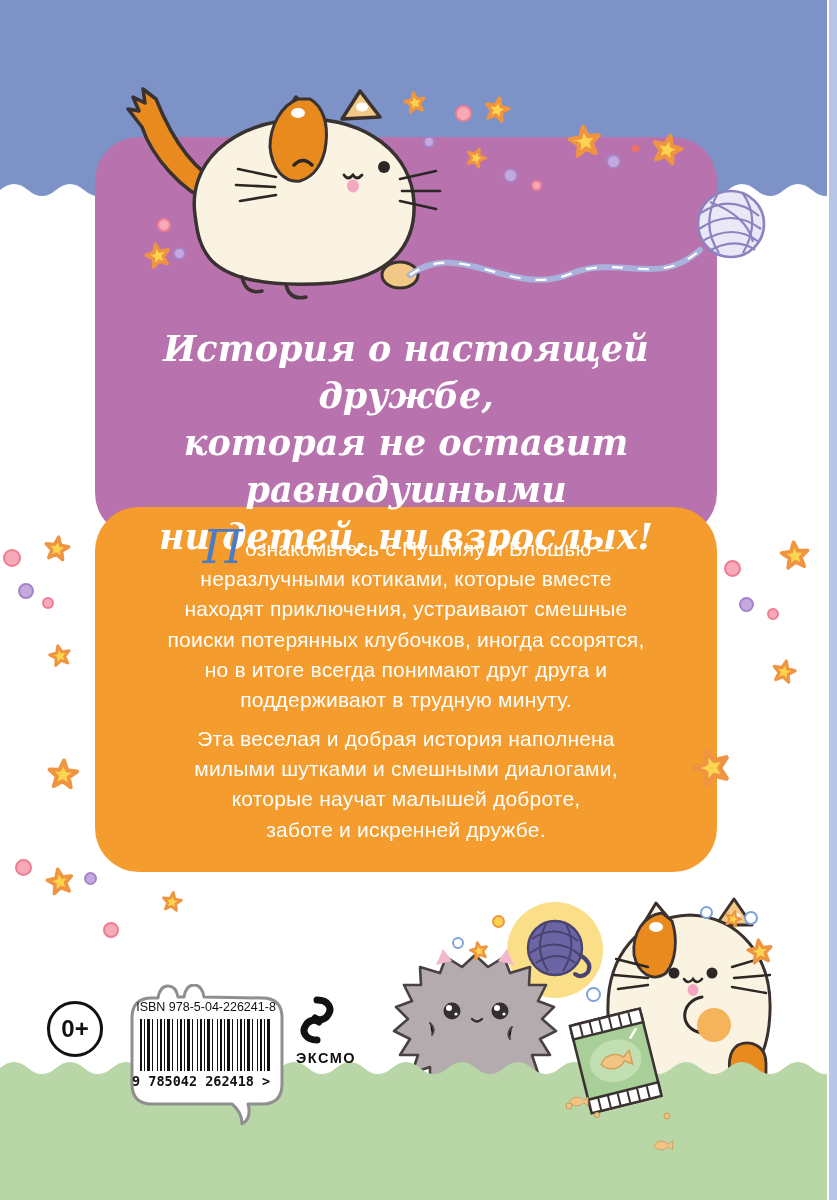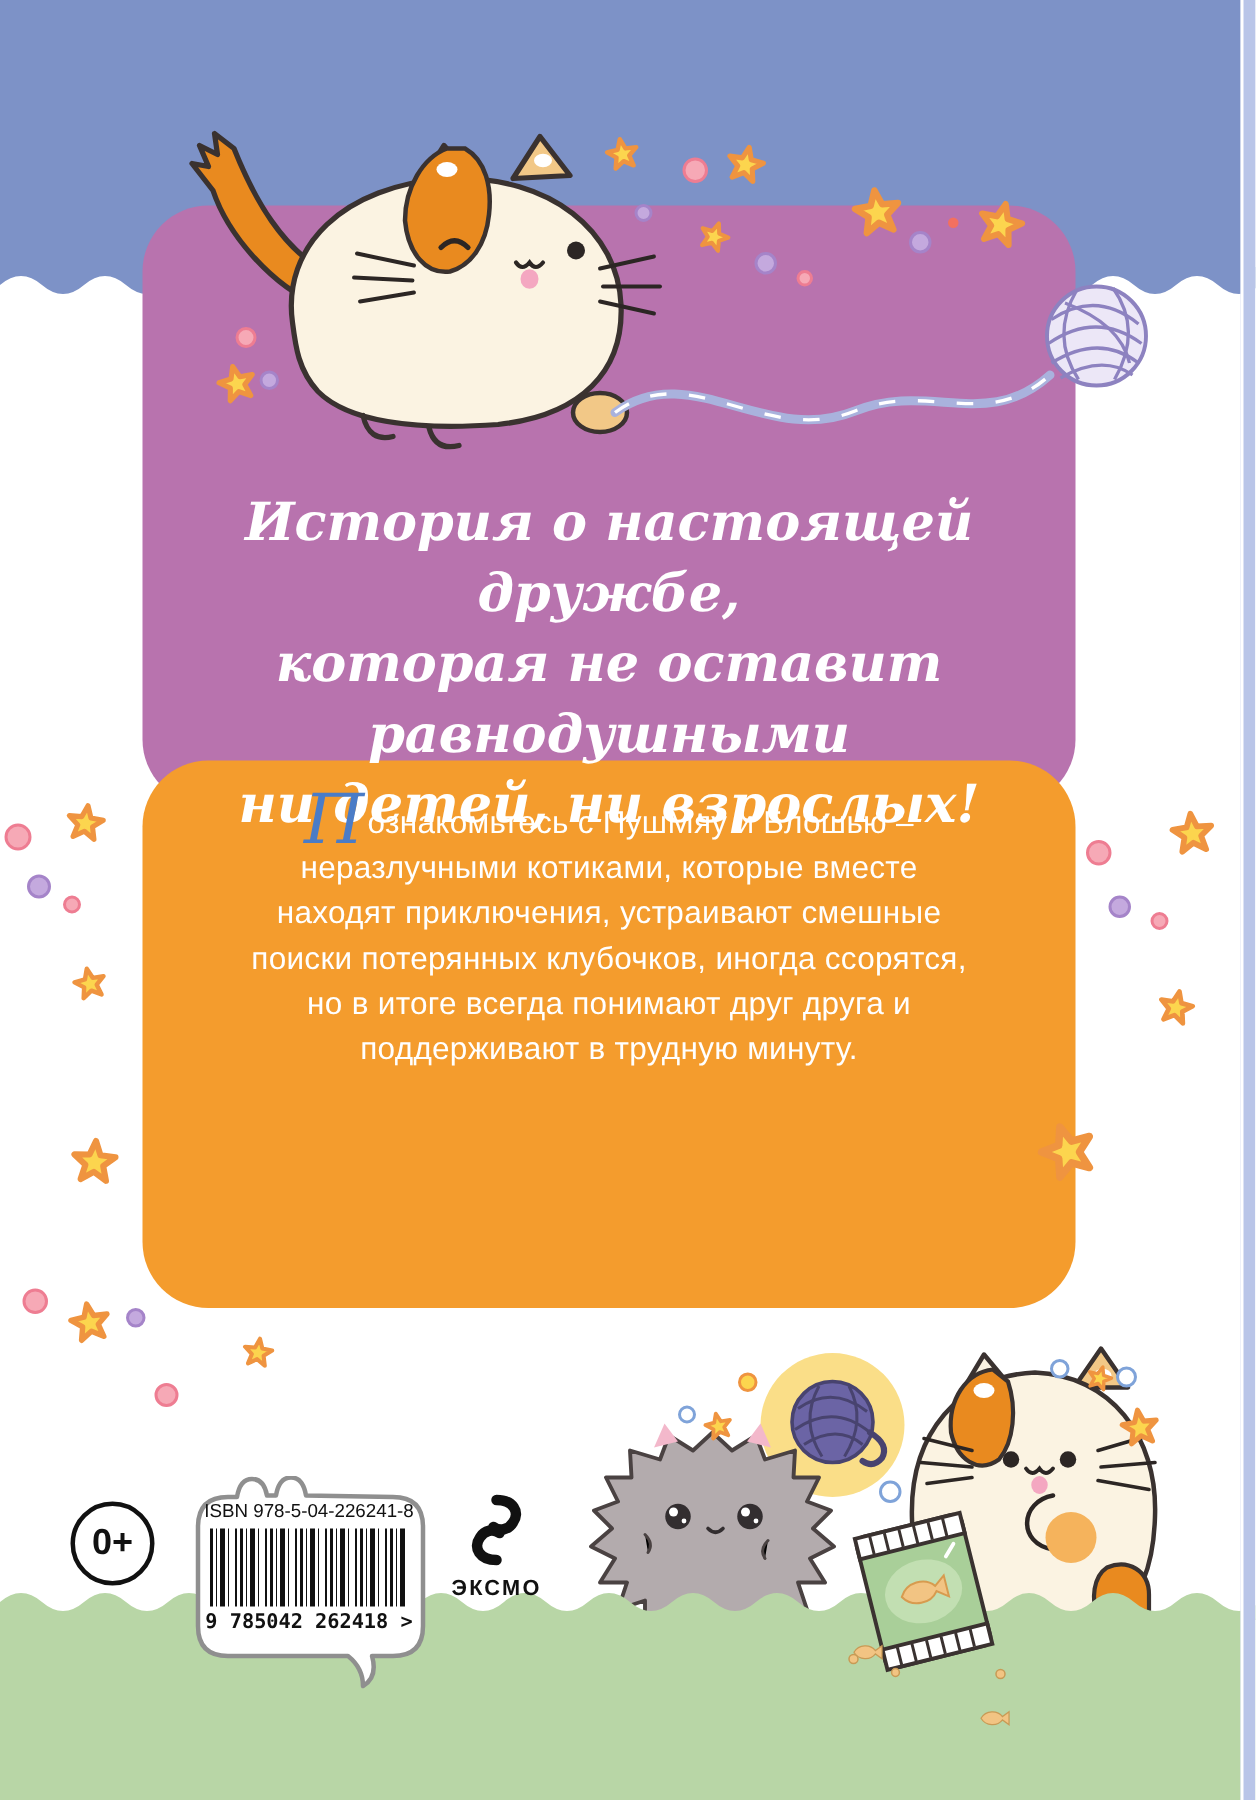--- a/index.html
+++ b/index.html
@@ -48,23 +48,23 @@
   #age-badge{left:47px;top:1001px;width:50px;height:50px;border:3px solid #111;border-radius:50%;
              background:#fff;z-index:8;text-align:center;line-height:50px;
              font-size:24px;font-weight:bold;color:#111;}
   #bubble-svg{left:110px;top:984px;z-index:8;}
   #isbn-text{left:134px;top:1000px;width:144px;z-index:9;text-align:center;
              font-size:12.5px;color:#111;}
   #barcode{left:140px;top:1019px;width:132px;height:52px;z-index:9;
            background:repeating-linear-gradient(90deg,#111 0 2px,#fff 2px 4px,#111 4px 5px,
              #fff 5px 7px,#111 7px 10px,#fff 10px 12px,#111 12px 13px,#fff 13px 17px,
              #111 17px 18px,#fff 18px 20px);}
-  #barcode-digits{left:132px;top:1073px;width:148px;z-index:9;text-align:center;
+  #barcode-digits{left:132px;top:1073px;width:148px;z-index:9;text-align:left;
                   font-family:"DejaVu Sans Mono",monospace;font-size:13.5px;font-weight:bold;color:#111;}
-  #publisher{left:296px;top:996px;width:70px;z-index:8;text-align:center;}
+  #publisher{left:296px;top:996px;width:70px;z-index:8;}
   #publisher-name{font-size:14.5px;font-weight:bold;color:#111;letter-spacing:1.5px;margin-top:2px;}
   #copyright{left:43px;top:1122px;z-index:9;font-size:19px;font-weight:bold;color:#1c1c1c;}
 </style>
 </head>
 <body>
 
 <svg width="0" height="0" style="position:absolute">
     <defs>
   <path id="star5" d="M0,-12 L3.06,-4.21 L11.41,-3.71 L4.95,1.61 L7.05,9.71 L0,5.2 L-7.05,9.71 L-4.95,1.61 L-11.41,-3.71 L-3.06,-4.21 Z"></path>
   <path id="fish" d="M0 0 C6 -10 20 -10 26 -2 L34 -8 L34 8 L26 2 C20 10 6 10 0 0 Z"></path>
@@ -84,20 +84,24 @@
   <div class="abs" id="quote">История о настоящей дружбе,
 которая не оставит равнодушными
 ни детей, ни взрослых!</div>
 
   <div class="abs desc-para" id="para1"><span id="dropcap">П</span><span>ознакомьтесь с ПушМяу и Блошью –
 неразлучными котиками, которые вместе
 находят приключения, устраивают смешные
 поиски потерянных клубочков, иногда ссорятся,
 но в итоге всегда понимают друг друга и
 поддерживают в трудную минуту.</span></div>
+  <div class="abs desc-para" id="para2">Эта веселая и добрая история наполнена
+милыми шутками и смешными диалогами,
+которые научат малышей доброте,
+заботе и искренней дружбе.</div>
 
   <svg class="illu" style="left:100px;top:85px;z-index:4" width="340" height="210" viewBox="0 0 340 210">
     <path d="M112 118 C82 106 52 72 42 42 L28 24 L39 26 L33 12 L45 18 L43 4 L56 14 C68 44 88 84 124 100 Z" fill="#e98a1f" stroke="#3a3230" stroke-width="3.5" stroke-linejoin="round"></path>
     <path d="M176 44 L196 12 L218 38 Z" fill="#fbf3e2" stroke="#3a3230" stroke-width="3.5" stroke-linejoin="round"></path>
     <path d="M242 34 L260 6 L280 32 Z" fill="#f2c887" stroke="#3a3230" stroke-width="3.5" stroke-linejoin="round"></path>
     <path d="M95 130 C88 80 128 38 200 34 C268 32 312 70 314 118 C316 162 288 192 232 198 C176 202 132 196 112 176 C99 162 97 146 95 130 Z" fill="#fbf3e2" stroke="#3a3230" stroke-width="3.5"></path>
     <path d="M170 62 C170 40 182 20 198 14 L210 14 C224 22 228 40 226 58 C224 78 214 92 200 96 C184 98 172 84 170 62 Z" fill="#e98a1f" stroke="#3a3230" stroke-width="3"></path>
     <ellipse cx="198" cy="28" rx="7" ry="5" fill="#fff"></ellipse>
     <ellipse cx="262" cy="22" rx="6" ry="4.5" fill="#fff"></ellipse>
     <path d="M194 80 q9 -9 18 0" fill="none" stroke="#2c2624" stroke-width="3.5" stroke-linecap="round"></path>

